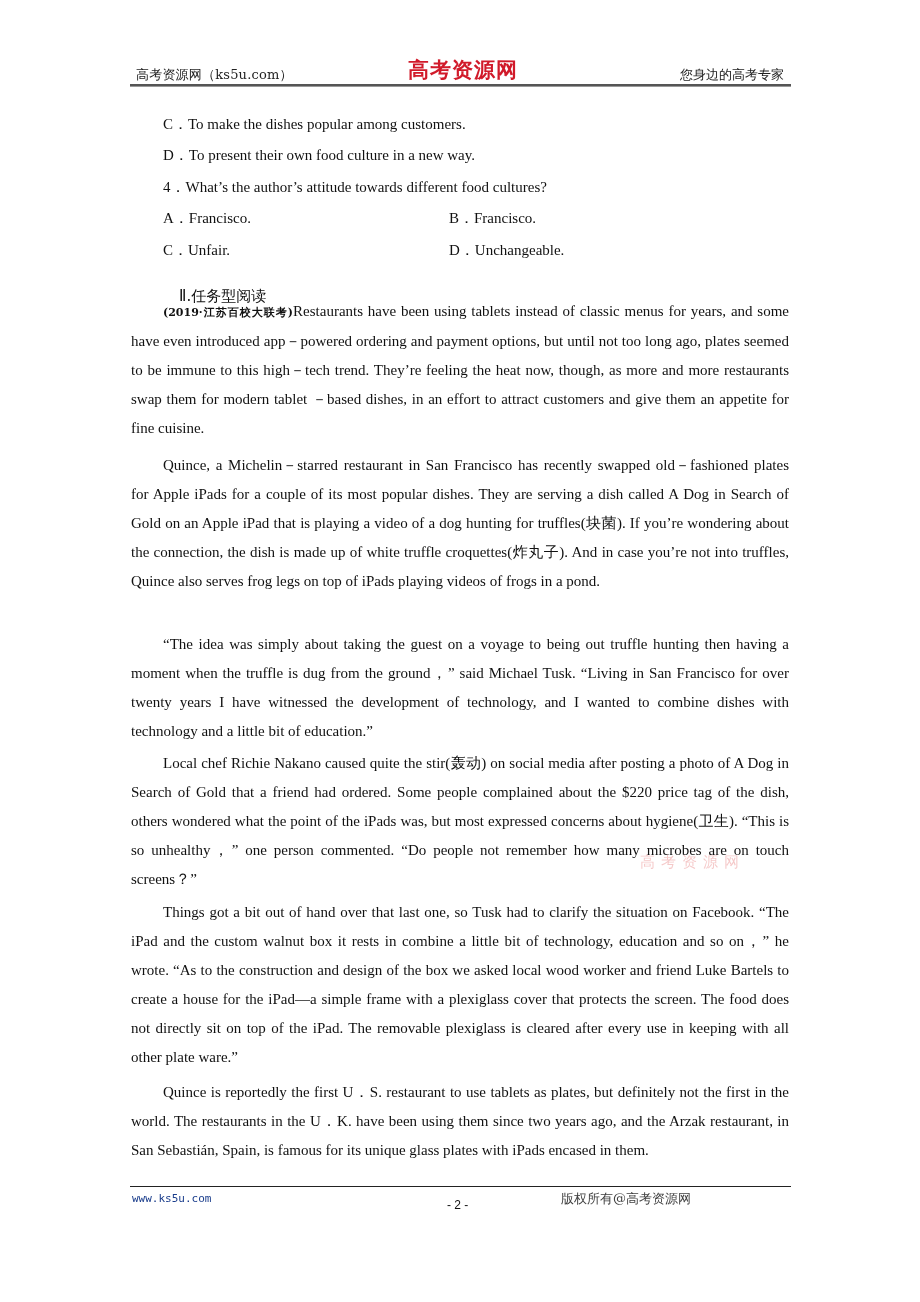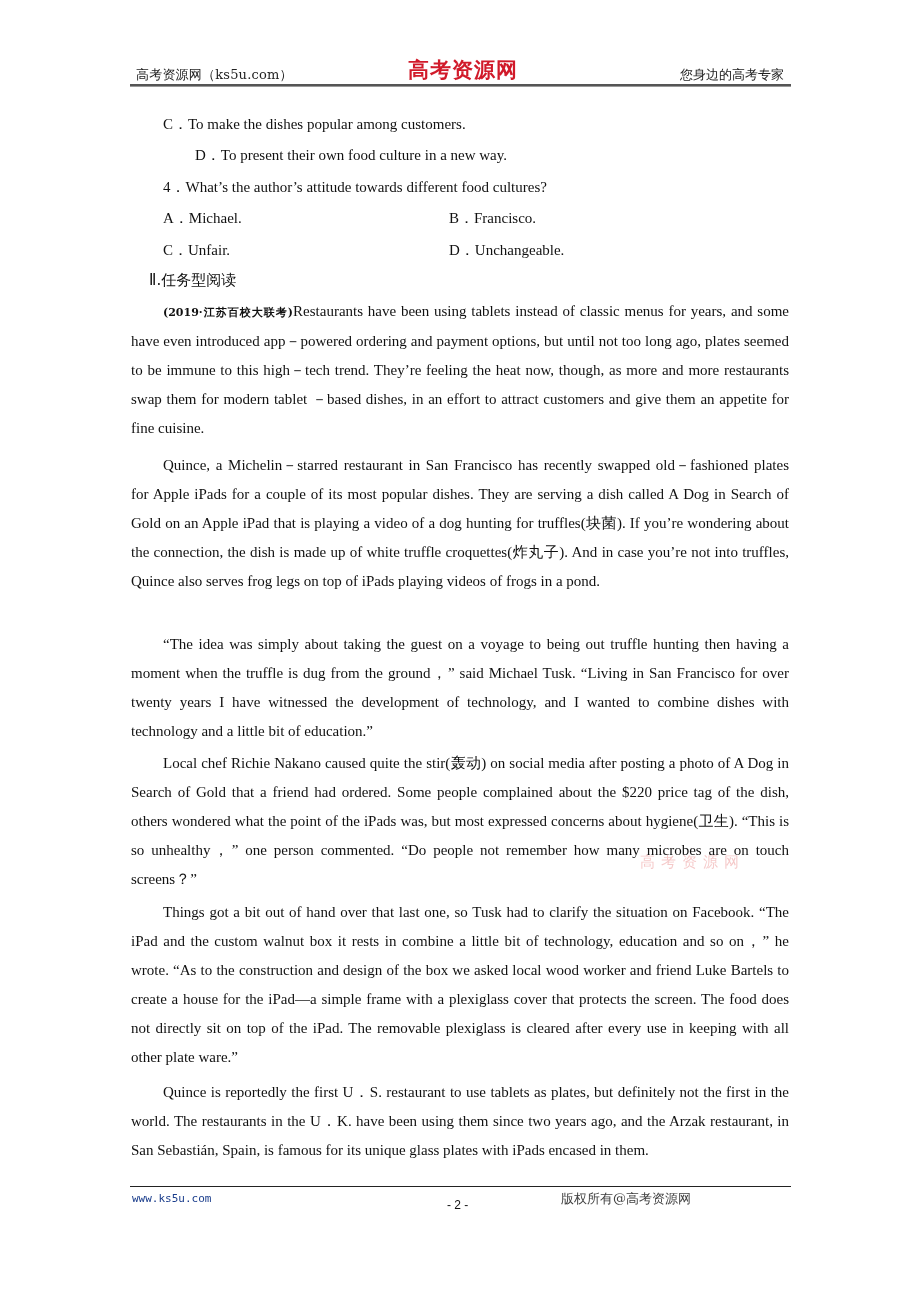--- a/index.html
+++ b/index.html
@@ -16,21 +16,21 @@
   .hdr-right { position: absolute; right: 6px; top: 10px; font-size: 13px; color: #222;
                font-family: Liberation Mono, monospace; }
   .hdr-rule { position: absolute; left: 130px; top: 84px; width: 661px; height: 2px;
               background: #555; border-bottom: 1px solid #999; }
 
   
   .content { position: absolute; left: 131px; top: 108px; width: 658px; }
   .line { position: absolute; left: 0; font-size: 15px; line-height: 20px; white-space: nowrap; }
   .opt { left: 32px; }
   .opt-col2 { left: 318px; }
-  .sec { left: 18px; font-family: "DejaVu Sans", sans-serif; font-size: 15px; }
+  .sec { left: 48px; font-family: "DejaVu Sans", sans-serif; font-size: 15px; margin-top: 16px; }
   .para { position: absolute; left: 0; width: 658px; font-size: 15px; line-height: 29px;
           text-align: justify; text-indent: 32px; margin: 0; }
   .src { font-family: "DejaVu Serif", serif; font-size: 11px; font-weight: bold; }
 
   
   .wm { position: absolute; left: 640px; top: 853px; font-size: 15px; color: rgba(220,60,60,0.28);
         font-family: "DejaVu Serif", serif; letter-spacing: 6px; }
 
   
   .ftr-rule { position: absolute; left: 130px; top: 1186px; width: 661px; height: 1px; background: #222; }
@@ -48,23 +48,23 @@
 
   <div class="hdr">
     <span class="hdr-left">高考资源网（ks5u.com）</span>
     <span class="hdr-center">高考资源网</span>
     <span class="hdr-right">您身边的高考专家</span>
   </div>
   <div class="hdr-rule"></div>
 
   <div class="content">
     <div class="line opt" style="top:6px;">C．To make the dishes popular among customers.</div>
-    <div class="line opt" style="top:37px;margin-left:32px;">D．To present their own food culture in a new way.</div>
+    <div class="line opt" style="top:37px;">D．To present their own food culture in a new way.</div>
     <div class="line opt" style="top:69px;">4．What’s the author’s attitude towards different food cultures?</div>
-    <div class="line opt" style="top:100px;">A．Michael.</div>
+    <div class="line opt" style="top:100px;">A．Francisco.</div>
     <div class="line opt-col2" style="top:100px;">B．Francisco.</div>
     <div class="line opt" style="top:132px;">C．Unfair.</div>
     <div class="line opt-col2" style="top:132px;">D．Unchangeable.</div>
     <div class="line sec" style="top:162px;">Ⅱ.任务型阅读</div>
 
     <p class="para" style="top:189px;"><span class="src">(2019·江苏百校大联考)</span><span>Restaurants have been using tablets instead of classic menus for years, and some have even introduced app－powered ordering and payment options, but until not too long ago, plates seemed to be immune to this high－tech trend. They’re feeling the heat now, though, as more and more restaurants swap them for modern tablet －based dishes, in an effort to attract customers and give them an appetite for fine cuisine.</span></p>
     <p class="para" style="top:343px;">Quince, a Michelin－starred restaurant in San Francisco has recently swapped old－fashioned plates for Apple iPads for a couple of its most popular dishes. They are serving a dish called A Dog in Search of Gold on an Apple iPad that is playing a video of a dog hunting for truffles(块菌). If you’re wondering about the connection, the dish is made up of white truffle croquettes(炸丸子). And in case you’re not into truffles, Quince also serves frog legs on top of iPads playing videos of frogs in a pond.</p>
     <p class="para" style="top:522px;">“The idea was simply about taking the guest on a voyage to being out truffle hunting then having a moment when the truffle is dug from the ground，” said Michael Tusk. “Living in San Francisco for over twenty years I have witnessed the development of technology, and I wanted to combine dishes with technology and a little bit of education.”</p>
     <p class="para" style="top:641px;">Local chef Richie Nakano caused quite the stir(轰动) on social media after posting a photo of A Dog in Search of Gold that a friend had ordered. Some people complained about the $220 price tag of the dish, others wondered what the point of the iPads was, but most expressed concerns about hygiene(卫生). “This is so unhealthy，” one person commented. “Do people not remember how many microbes are on touch screens？”</p>
     <p class="para" style="top:790px;">Things got a bit out of hand over that last one, so Tusk had to clarify the situation on Facebook. “The iPad and the custom walnut box it rests in combine a little bit of technology, education and so on，” he wrote. “As to the construction and design of the box we asked local wood worker and friend Luke Bartels to create a house for the iPad—a simple frame with a plexiglass cover that protects the screen. The food does not directly sit on top of the iPad. The removable plexiglass is cleared after every use in keeping with all other plate ware.”</p>

